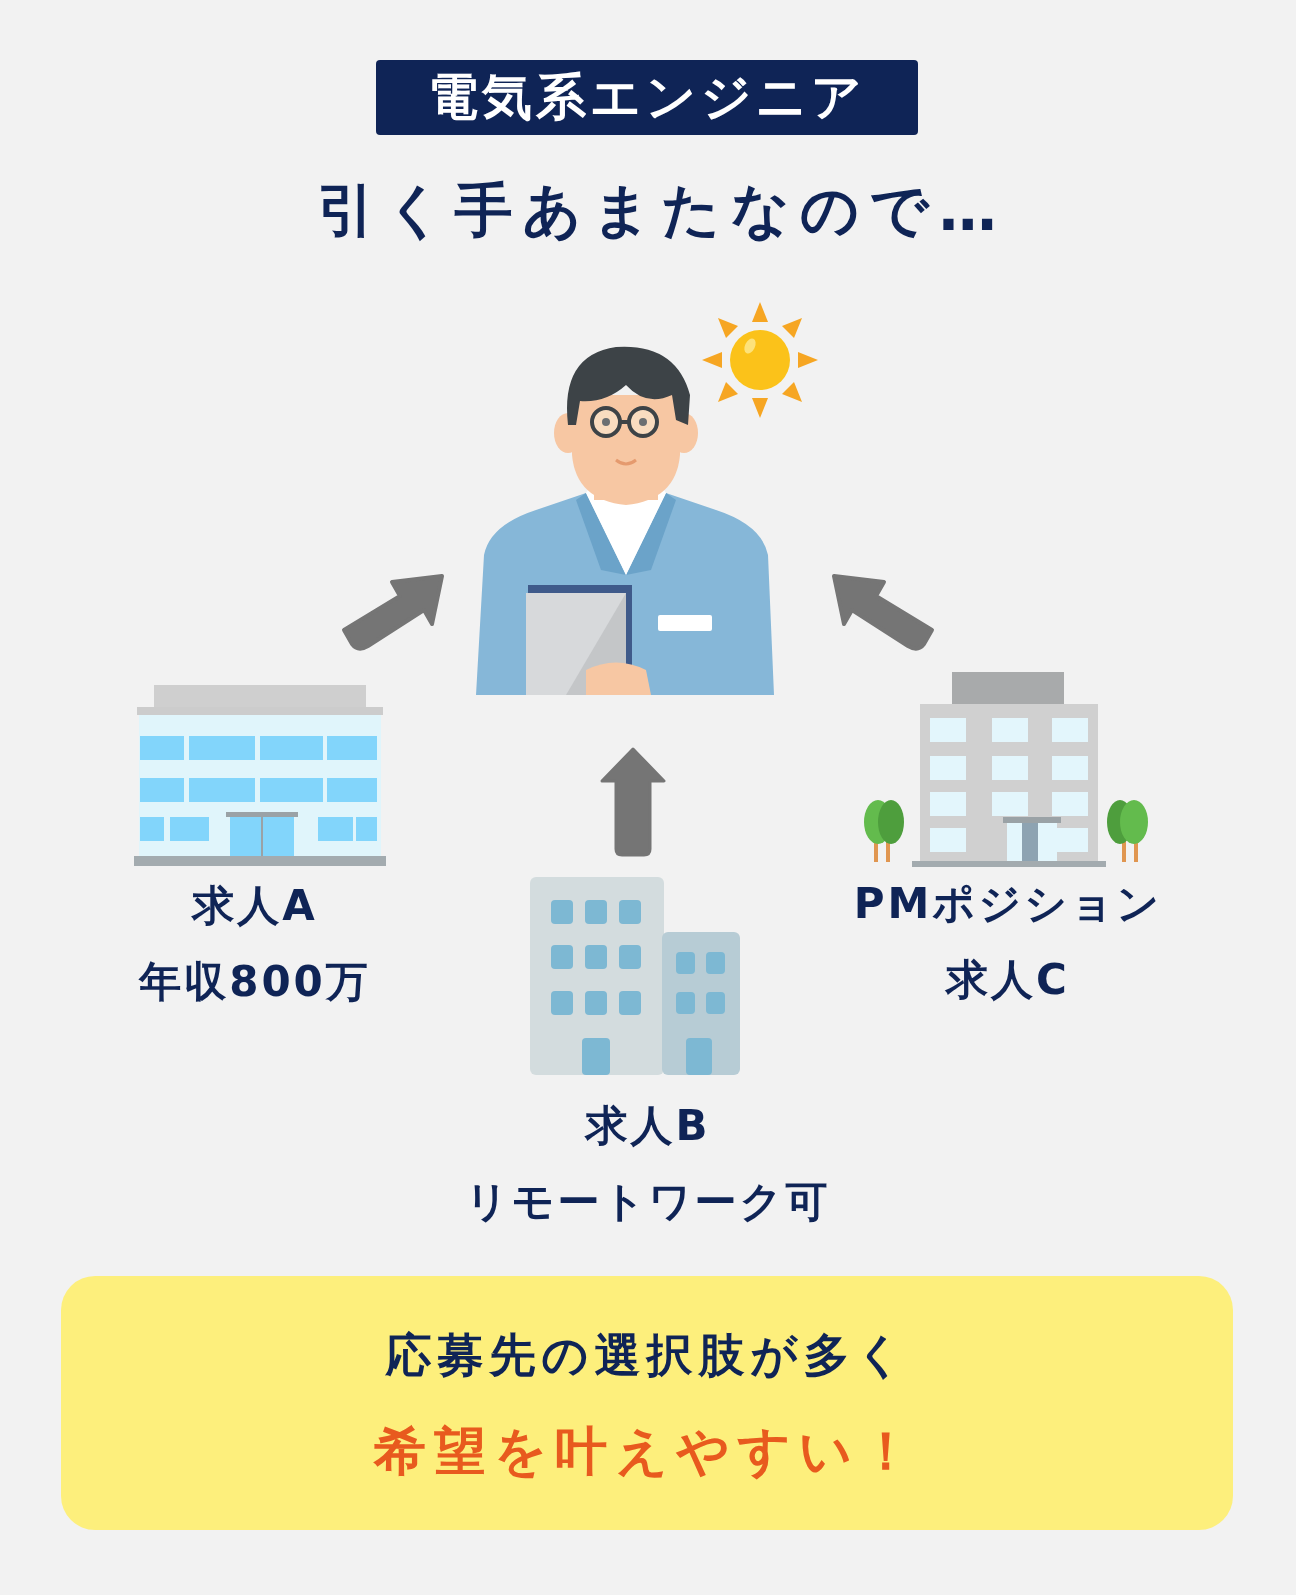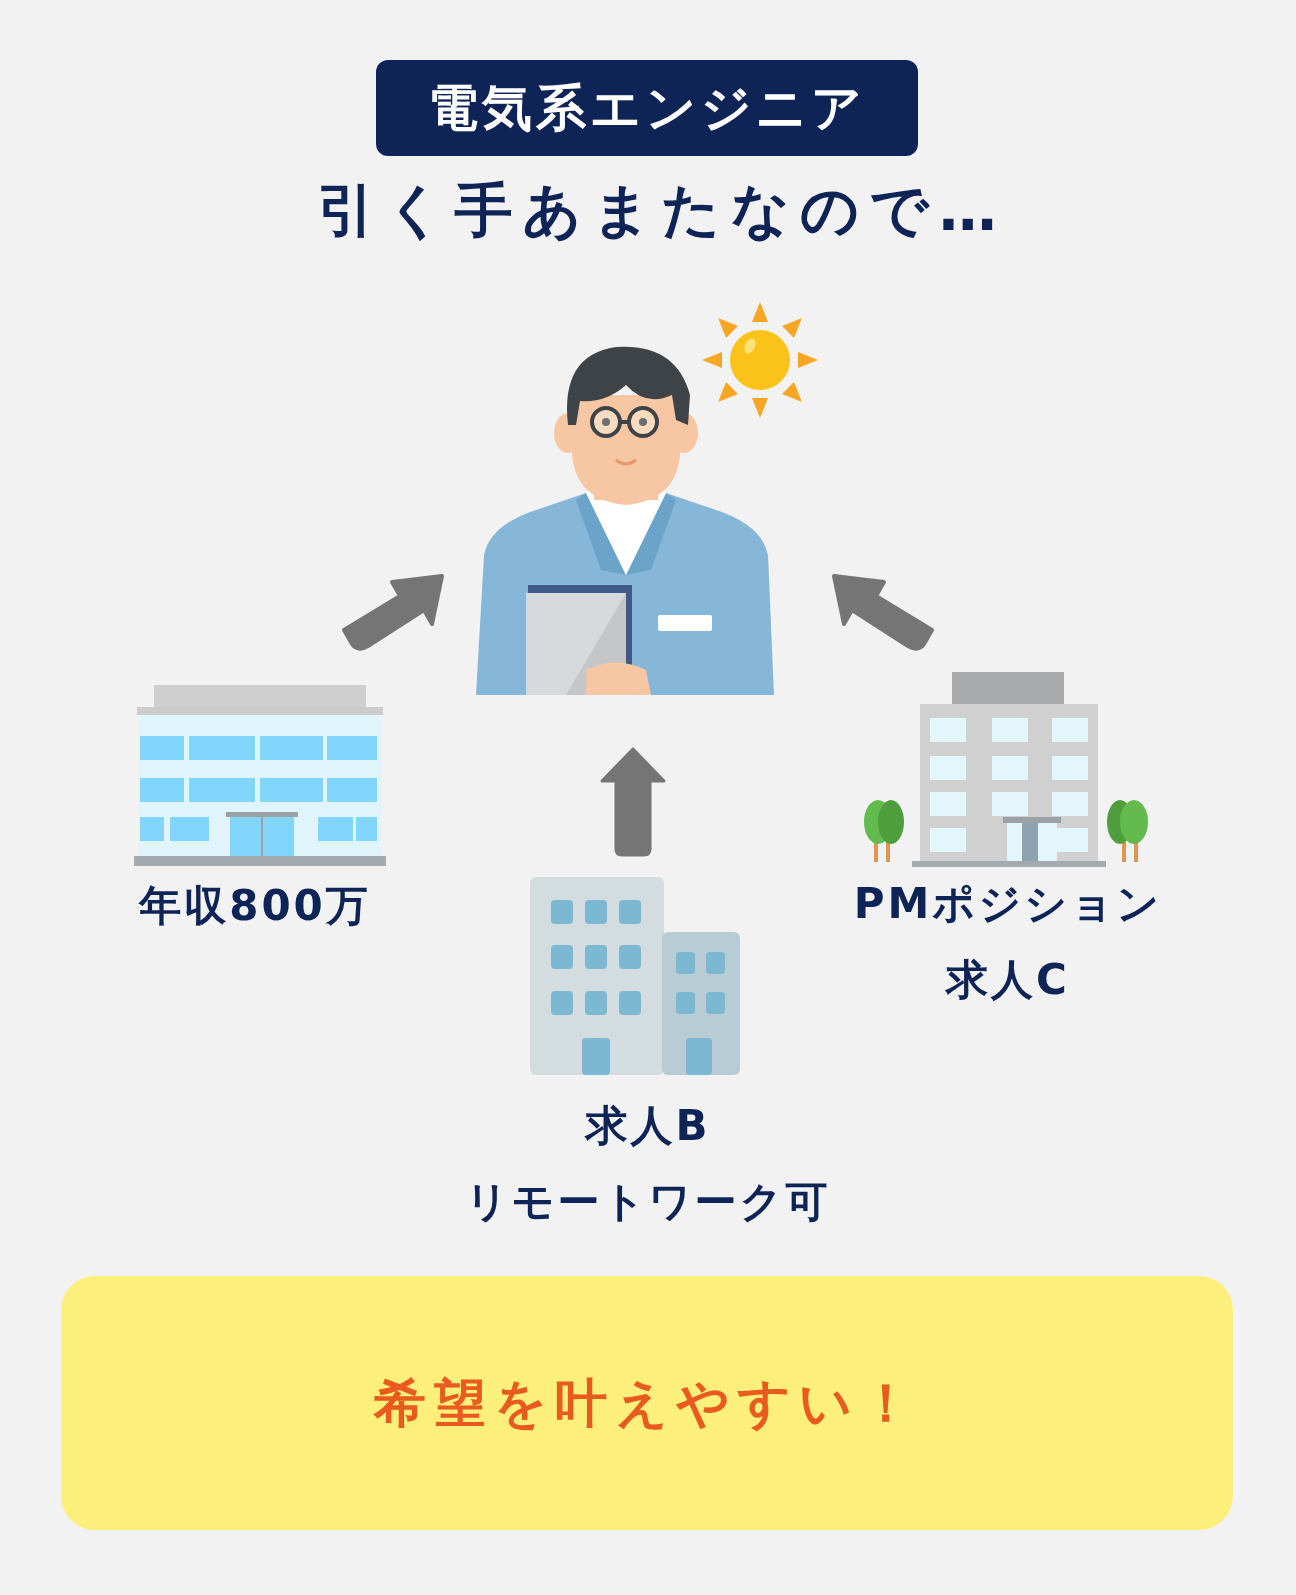--- a/index.html
+++ b/index.html
@@ -6,22 +6,22 @@
   body {
     width: 1296px; height: 1595px;
     background: #f2f2f2;
     position: relative;
     overflow: hidden;
     font-family: "DejaVu Sans", "Liberation Sans", sans-serif;
     color: #0f2a5c;
   }
   .abs { position: absolute; }
   .badge {
-    left: 376px; top: 60px; width: 542px; height: 96px;
-    background: #0f2456; border-radius: 12px;
+    left: 376px; top: 60px; width: 542px; height: 75px;
+    background: #0f2456; border-radius: 4px;
     color: #ffffff; font-weight: bold; font-size: 50px;
     display: flex; align-items: center; justify-content: center;
     letter-spacing: 4px;
   }
   .headline {
     left: 0; top: 172px; width: 1296px; text-align: center;
     font-size: 58px; font-weight: bold; color: #0f2456; letter-spacing: 10px; margin-left: 14px;
   }
   .label {
     text-align: center; font-weight: bold; color: #0f2456;
@@ -170,26 +170,28 @@
     <rect x="22" y="168" width="4" height="24" fill="#e09650"></rect>
   <ellipse cx="14" cy="152" rx="14" ry="22" fill="#63bb4d"></ellipse>
     <ellipse cx="27" cy="152" rx="13" ry="22" fill="#4e9e3d"></ellipse>
   <rect x="258" y="168" width="4" height="24" fill="#e09650"></rect>
     <rect x="270" y="168" width="4" height="24" fill="#e09650"></rect>
   <ellipse cx="256" cy="152" rx="13" ry="22" fill="#4e9e3d"></ellipse>
     <ellipse cx="270" cy="152" rx="14" ry="22" fill="#63bb4d"></ellipse>
 </svg>
 
 <div class="abs label" style="left:80px;top:868px;width:350px">
+  <div>求人A</div>
   <div>年収800万</div>
 </div>
 <div class="abs label" style="left:808px;top:866px;width:400px">
   <div>PMポジション</div>
   <div>求人C</div>
 </div>
 <div class="abs label" style="left:398px;top:1088px;width:500px">
   <div>求人B</div>
   <div>リモートワーク可</div>
 </div>
 
 <div class="abs summary">
+  <div class="line1">応募先の選択肢が多く</div>
   <div class="line2">希望を叶えやすい！</div>
 </div>
 
 </body></html>

